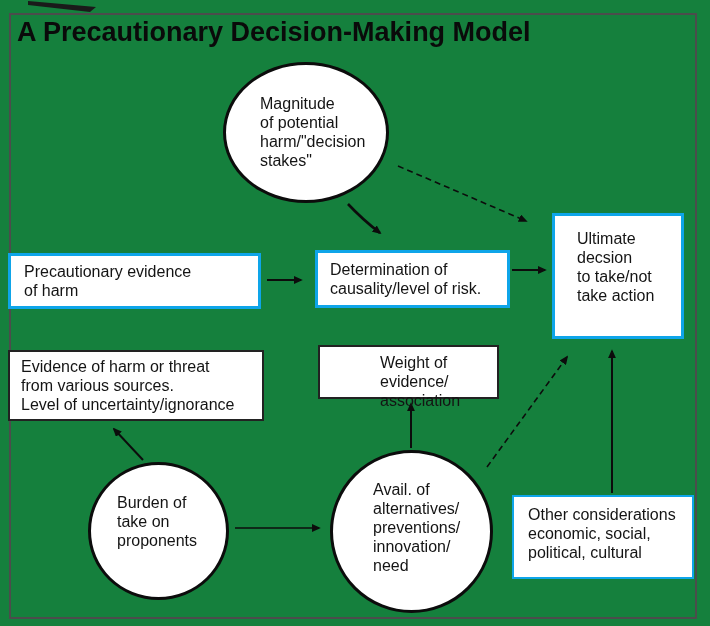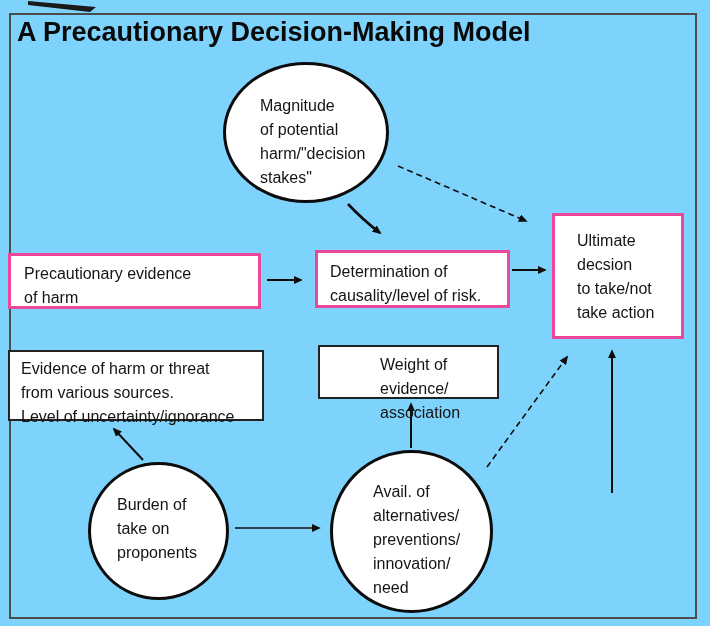--- a/index.html
+++ b/index.html
@@ -1,35 +1,35 @@
 <!DOCTYPE html>
 <html><head>
 <meta charset="utf-8">
 <style>
   html,body{margin:0;padding:0;background:#ffffff;}
   .canvas{
-    position:relative;width:710px;height:626px;background:#7dd3fc;
+    position:relative;width:710px;height:626px;background:#15803d;
     font-family:"Liberation Sans","DejaVu Sans",sans-serif;color:#111;
     overflow:hidden;
   }
   .outer-frame{
     position:absolute;left:9px;top:13px;width:684px;height:602px;
     border:2px solid #4c4c4c;background:transparent;
   }
   .diagram-title{
     position:absolute;left:17px;top:17px;
     font-size:27px;font-weight:bold;letter-spacing:0px;color:#0a0a0a;
     white-space:nowrap;
   }
   .node{
     position:absolute;background:#ffffff;box-sizing:border-box;
-    font-size:16px;line-height:24px;color:#141414;
+    font-size:16px;line-height:19px;color:#141414;
   }
   .node .lbl{white-space:pre-line;display:block;}
-  .rect-thick{border:3px solid #ec4899;}
+  .rect-thick{border:3px solid #0ea5e9;}
   .rect-thin{border:2px solid #222;padding-left:8px;}
   .ellipse{border:3px solid #0c0c0c;border-radius:50%;}
   .arrow-layer{position:absolute;left:0;top:0;width:710px;height:626px;pointer-events:none;}
   .scan-artifact{position:absolute;left:0;top:0;}
 </style>
 </head>
 <body>
 
 <div class="canvas">
 
@@ -100,14 +100,19 @@
   </div>
 
   <div class="node ellipse" style="left:330px;top:450px;width:163px;height:163px;">
     <span class="lbl" style="position:absolute;left:40px;top:27px;">Avail. of
 alternatives/
 preventions/
 innovation/
 need</span>
   </div>
 
+  <div class="node rect-thick" style="left:512px;top:495px;width:182px;height:84px;border-width:2px;">
+    <span class="lbl" style="position:absolute;left:14px;top:8px;">Other considerations
+economic, social,
+political, cultural</span>
+  </div>
 
 </div>
 
 </body></html>

